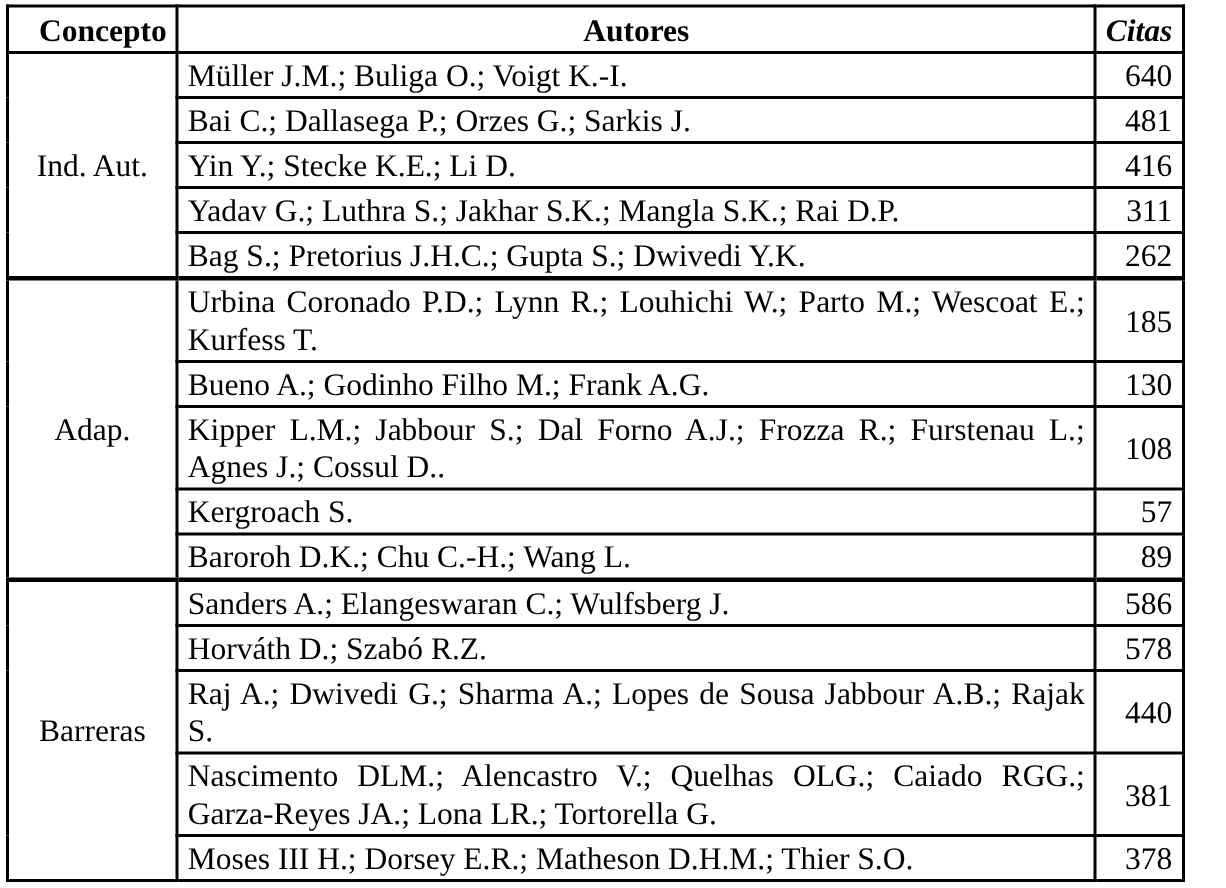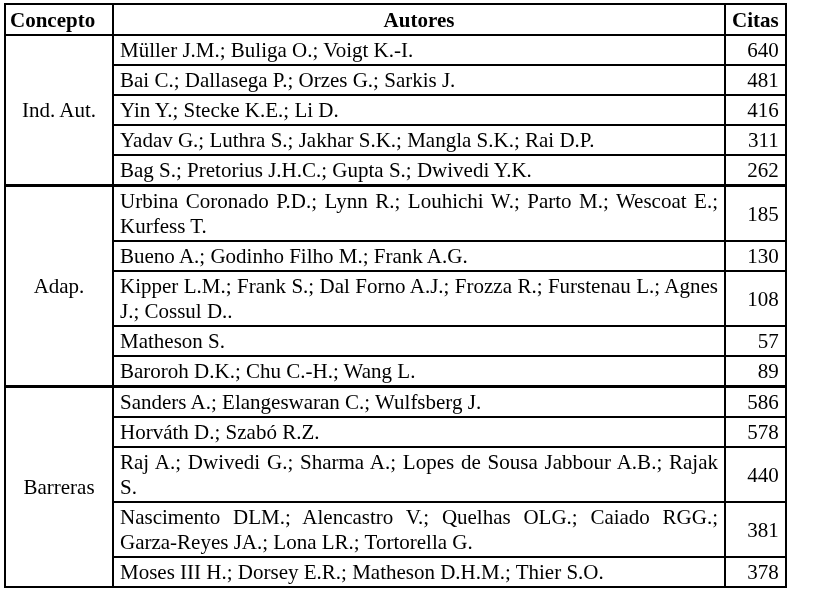--- a/index.html
+++ b/index.html
@@ -11,22 +11,22 @@
     font-size: 21px;
     color: #000;
     line-height: 25px;
   }
   td, th {
     border: 2px solid #000;
     padding: 2px 6px 1px 6px;
     vertical-align: middle;
   }
   th { font-weight: bold; text-align: center; height: 26px; }
-  th.c-concept { text-align: left; padding-left: 4px; }
-  th.c-cites { text-align: left; }
+  th.c-concept { text-align: left; padding-left: 20px; }
+  th.c-cites { text-align: left; font-style: italic; }
   .col-concept { width: 108px; }
   .col-authors { width: 612px; }
   .col-cites { width: 50px; }
   td.concept { text-align: center; vertical-align: middle; }
   td.authors { text-align: justify; text-align-last: left; }
   td.cites { text-align: right; }
   tr.single td { height: 25px; }
   tr.group-start td { border-top: 3px solid #000; }
 </style>
 </head>
@@ -73,25 +73,25 @@
       <tr class="group-start">
         <td class="concept" rowspan="5">Adap.</td>
         <td class="authors">Urbina Coronado P.D.; Lynn R.; Louhichi W.; Parto M.; Wescoat E.; Kurfess T.</td>
         <td class="cites">185</td>
       </tr>
       <tr class="single">
         <td class="authors">Bueno A.; Godinho Filho M.; Frank A.G.</td>
         <td class="cites">130</td>
       </tr>
       <tr>
-        <td class="authors">Kipper L.M.; Frank S.; Dal Forno A.J.; Frozza R.; Furstenau L.; Agnes J.; Cossul D..</td>
+        <td class="authors">Kipper L.M.; Jabbour S.; Dal Forno A.J.; Frozza R.; Furstenau L.; Agnes J.; Cossul D..</td>
         <td class="cites">108</td>
       </tr>
       <tr class="single">
-        <td class="authors">Matheson S.</td>
+        <td class="authors">Kergroach S.</td>
         <td class="cites">57</td>
       </tr>
       <tr class="single">
         <td class="authors">Baroroh D.K.; Chu C.-H.; Wang L.</td>
         <td class="cites">89</td>
       </tr>
 
       <tr class="single group-start">
         <td class="concept" rowspan="5">Barreras</td>
         <td class="authors">Sanders A.; Elangeswaran C.; Wulfsberg J.</td>

